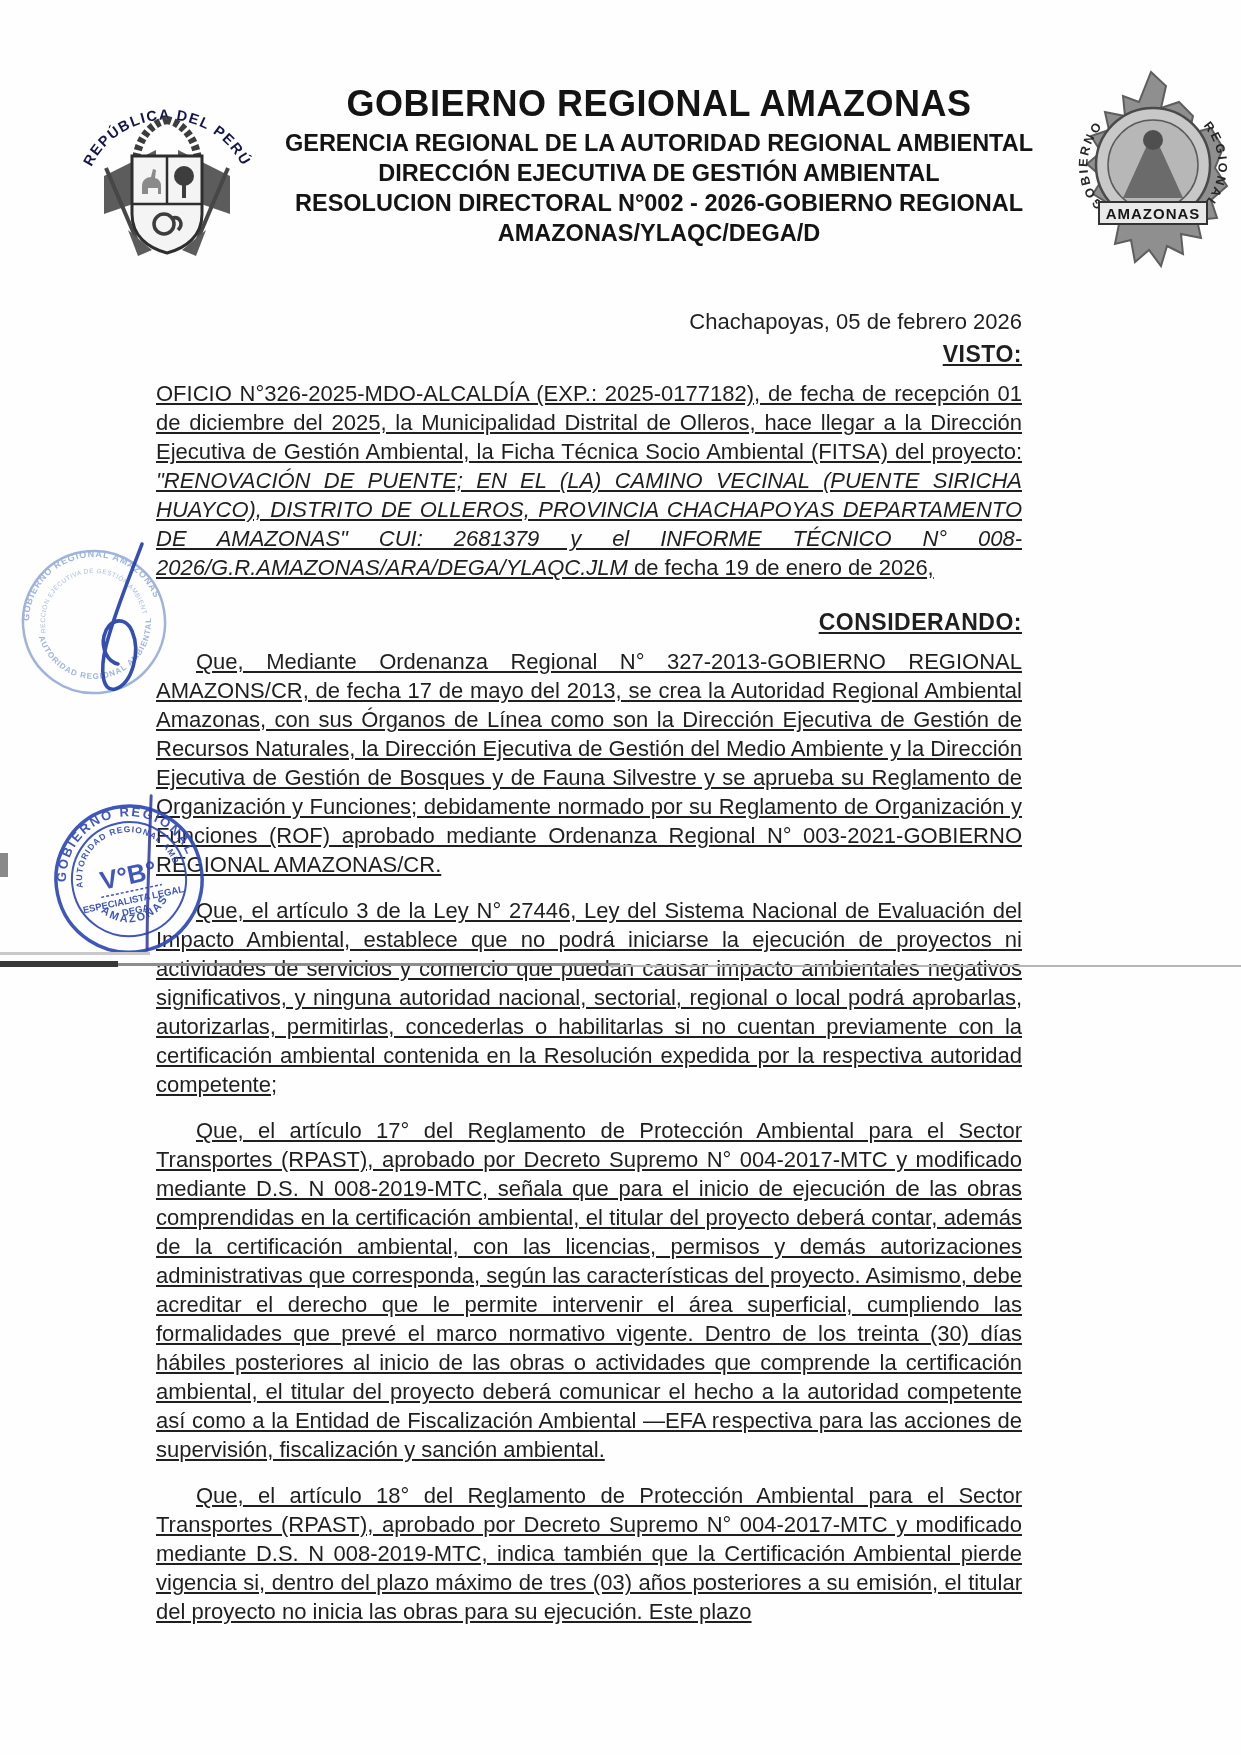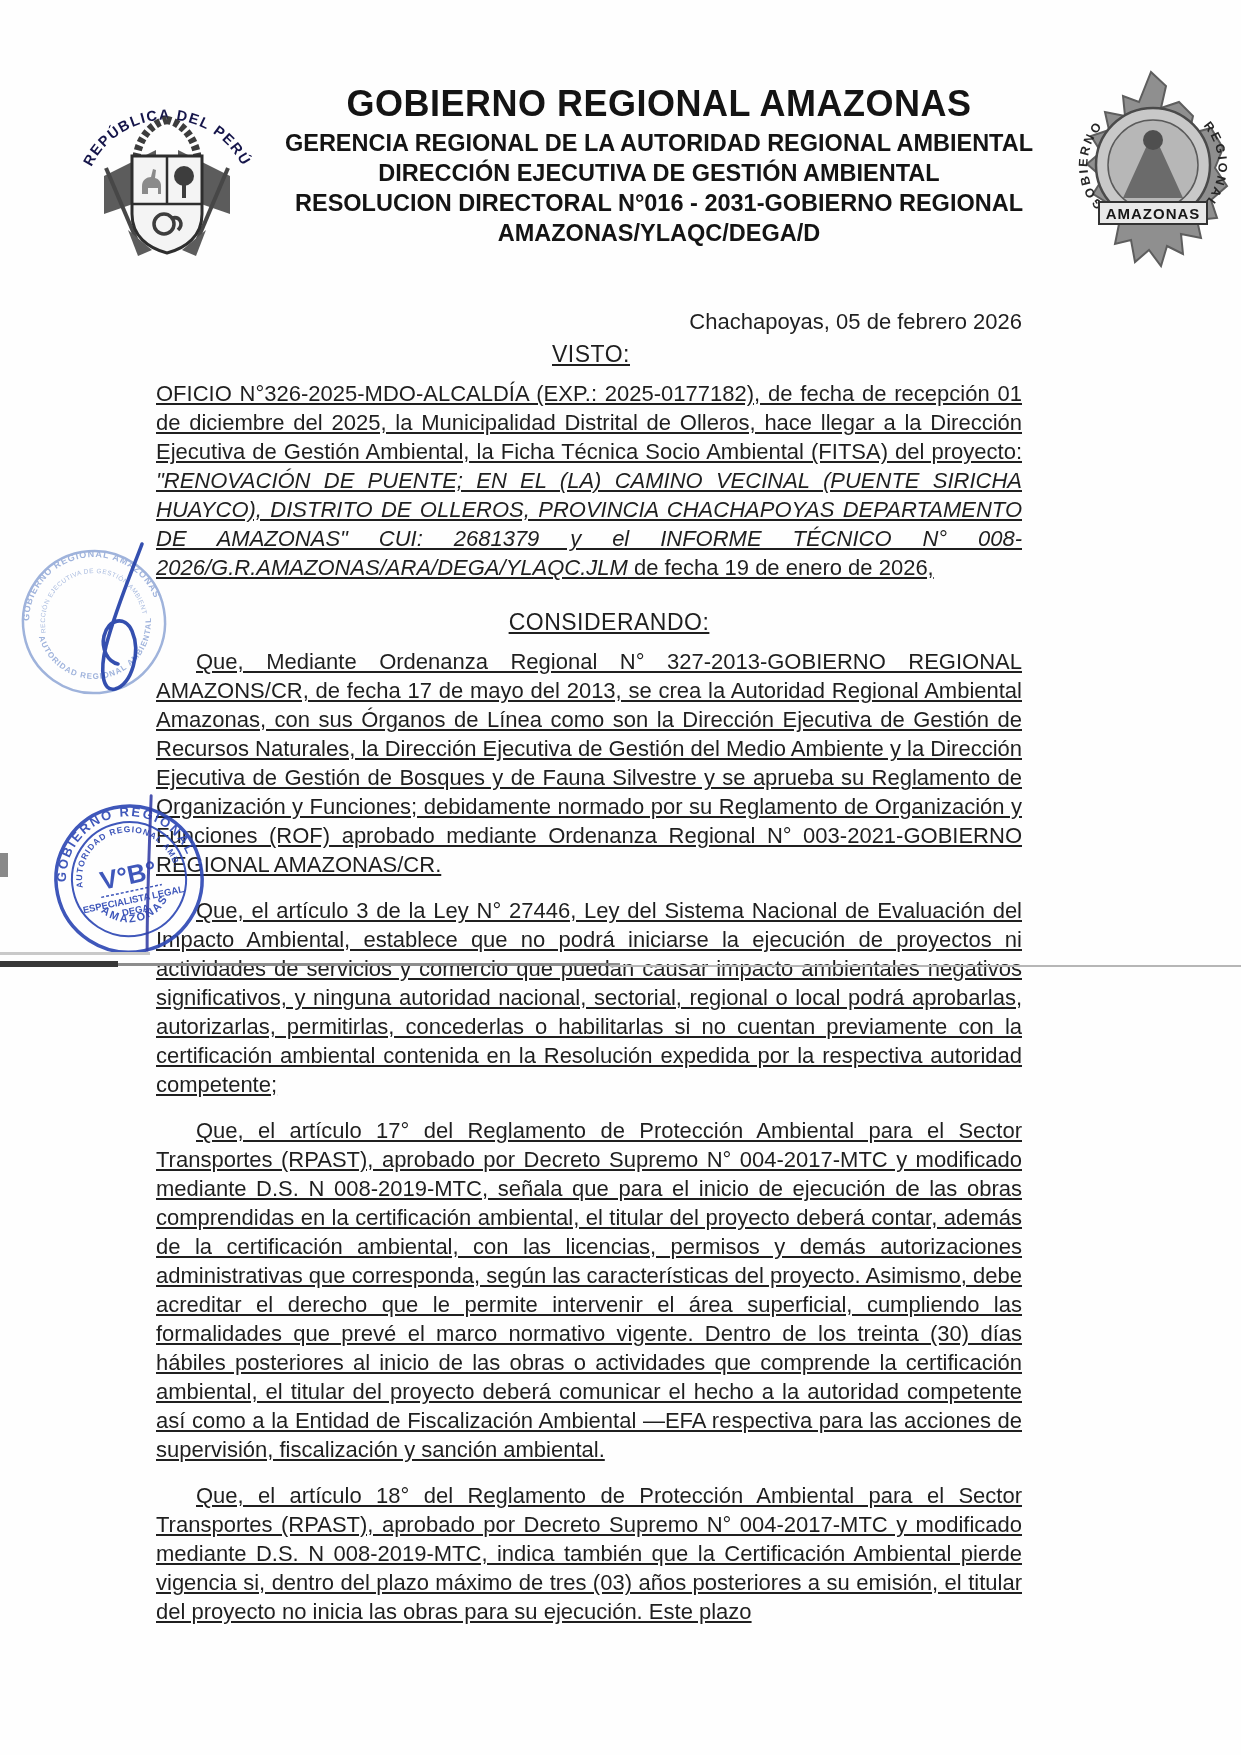--- a/index.html
+++ b/index.html
@@ -17,22 +17,22 @@
   .titleblock .t1{font-size:36px;font-weight:bold;letter-spacing:.5px;line-height:40px;margin:0 0 4px 0;}
   .titleblock .t2{font-size:23.5px;font-weight:bold;line-height:30px;margin:0;text-align:center;}
   .logo{position:absolute;right:4px;top:68px;width:168px;height:202px;}
   .dateline{position:absolute;left:156px;top:282px;width:866px;text-align:right;font-size:22px;margin-top:27px;}
   
   .doc-body{
     position:absolute;left:156px;top:340px;width:866px;
     font-size:22px;line-height:29px;text-align:justify;
   }
   .doc-heading{
-    font-size:23px;font-weight:normal;text-decoration:underline;
-    letter-spacing:.5px;margin:0 0 10px 4px;text-align:center;line-height:29px;
+    font-size:23px;font-weight:bold;text-decoration:underline;
+    letter-spacing:.5px;margin:0 0 10px 4px;text-align:right;line-height:29px;
   }
   .doc-heading.indented{margin-left:40px;margin-top:26px;}
   .doc-body p{margin:4px 0 17px 0;text-decoration:underline;}
   p.cons{text-indent:40px;}
   .it{font-style:italic;}
   
   .stamp1{position:absolute;left:18px;top:546px;width:152px;height:152px;transform:rotate(-10deg);opacity:.85;}
   .signature{position:absolute;left:52px;top:536px;width:112px;height:180px;}
   .stamp2{position:absolute;left:46px;top:798px;width:168px;height:162px;transform:rotate(-12deg);opacity:.92;}
   
@@ -77,21 +77,21 @@
 
       <circle cx="88" cy="160" r="10" fill="none" stroke="#3d3d3d" stroke-width="3.5"></circle>
       <path d="M 96,154 C 104,152 108,160 102,166" fill="none" stroke="#3d3d3d" stroke-width="3.5"></path>
     </svg>
   </div>
 
   <div class="titleblock">
     <div class="t1">GOBIERNO REGIONAL AMAZONAS</div>
     <div class="t2">GERENCIA REGIONAL DE LA AUTORIDAD REGIONAL AMBIENTAL</div>
     <div class="t2">DIRECCIÓN EJECUTIVA DE GESTIÓN AMBIENTAL</div>
-    <div class="t2">RESOLUCION DIRECTORAL N°016 - 2031-GOBIERNO REGIONAL</div>
+    <div class="t2">RESOLUCION DIRECTORAL N°002 - 2026-GOBIERNO REGIONAL</div>
     <div class="t2">AMAZONAS/YLAQC/DEGA/D</div>
   </div>
 
   <div class="logo">
     <svg width="168" height="202" viewBox="0 0 168 202" xmlns="http://www.w3.org/2000/svg">
       <defs>
         <path id="logoL" d="M 40,142 A 58,58 0 0 1 40,52"></path>
         <path id="logoR" d="M 128,52 A 58,58 0 0 1 128,142"></path>
       </defs>
 

